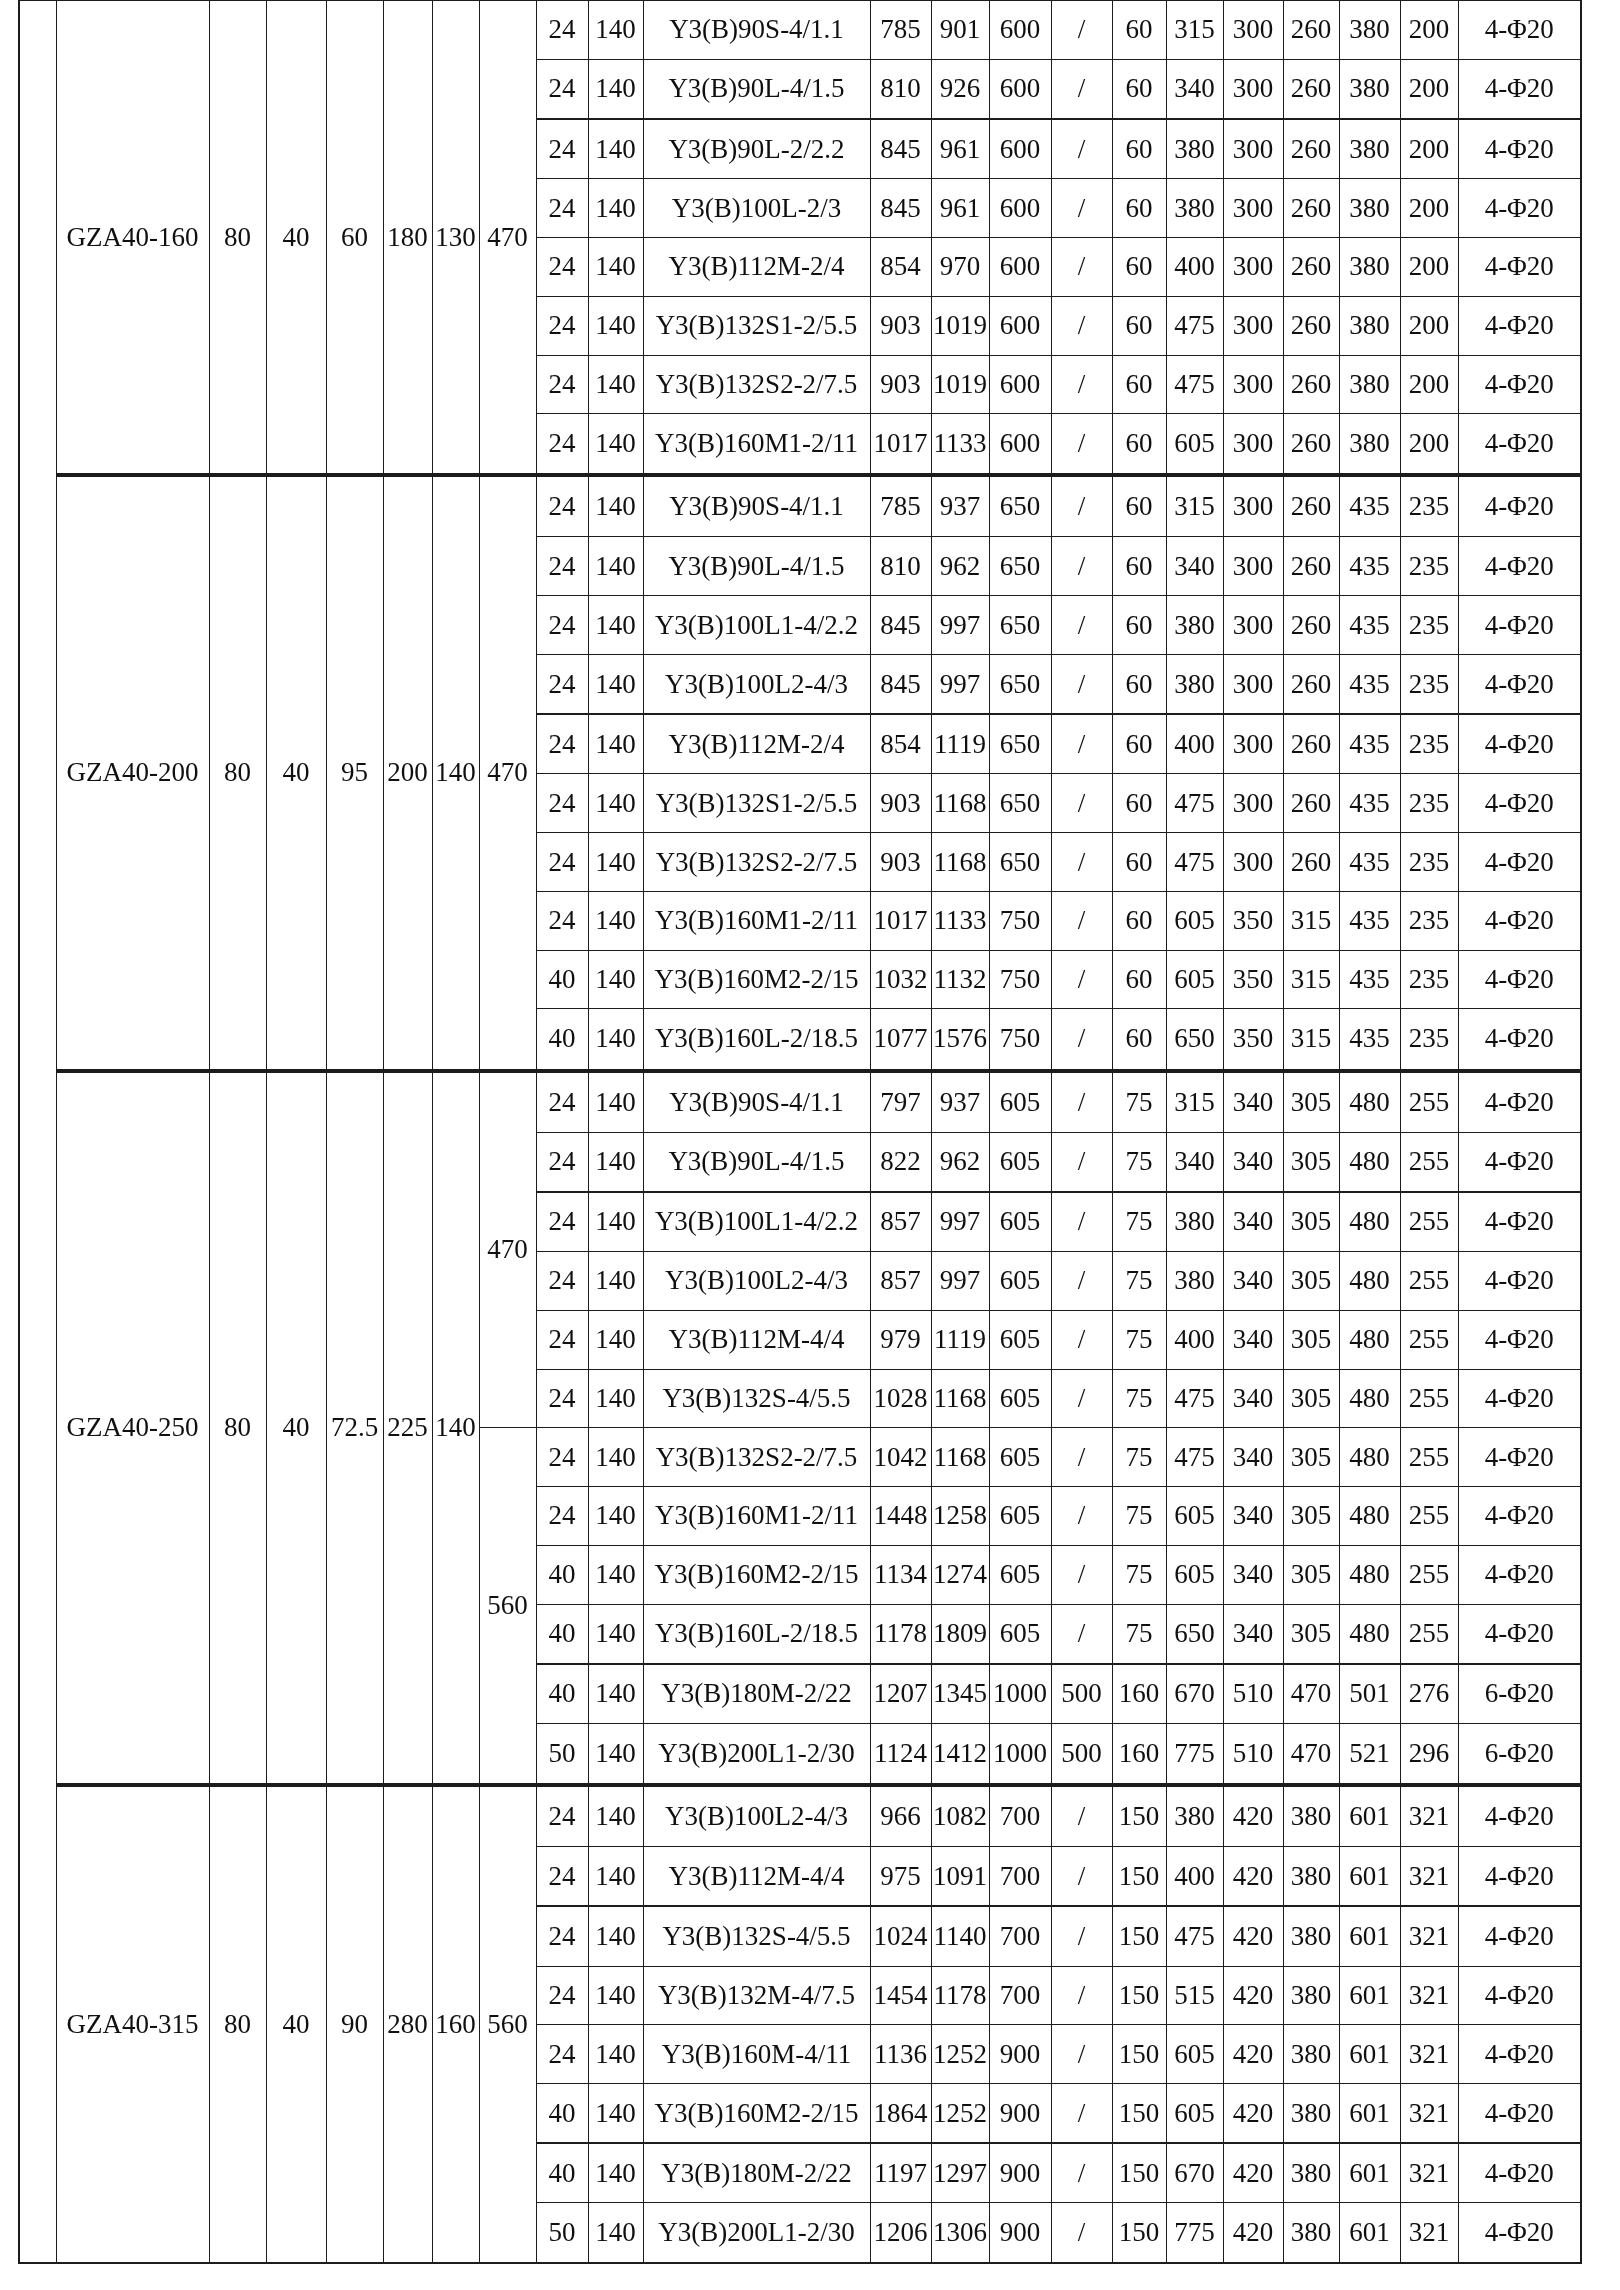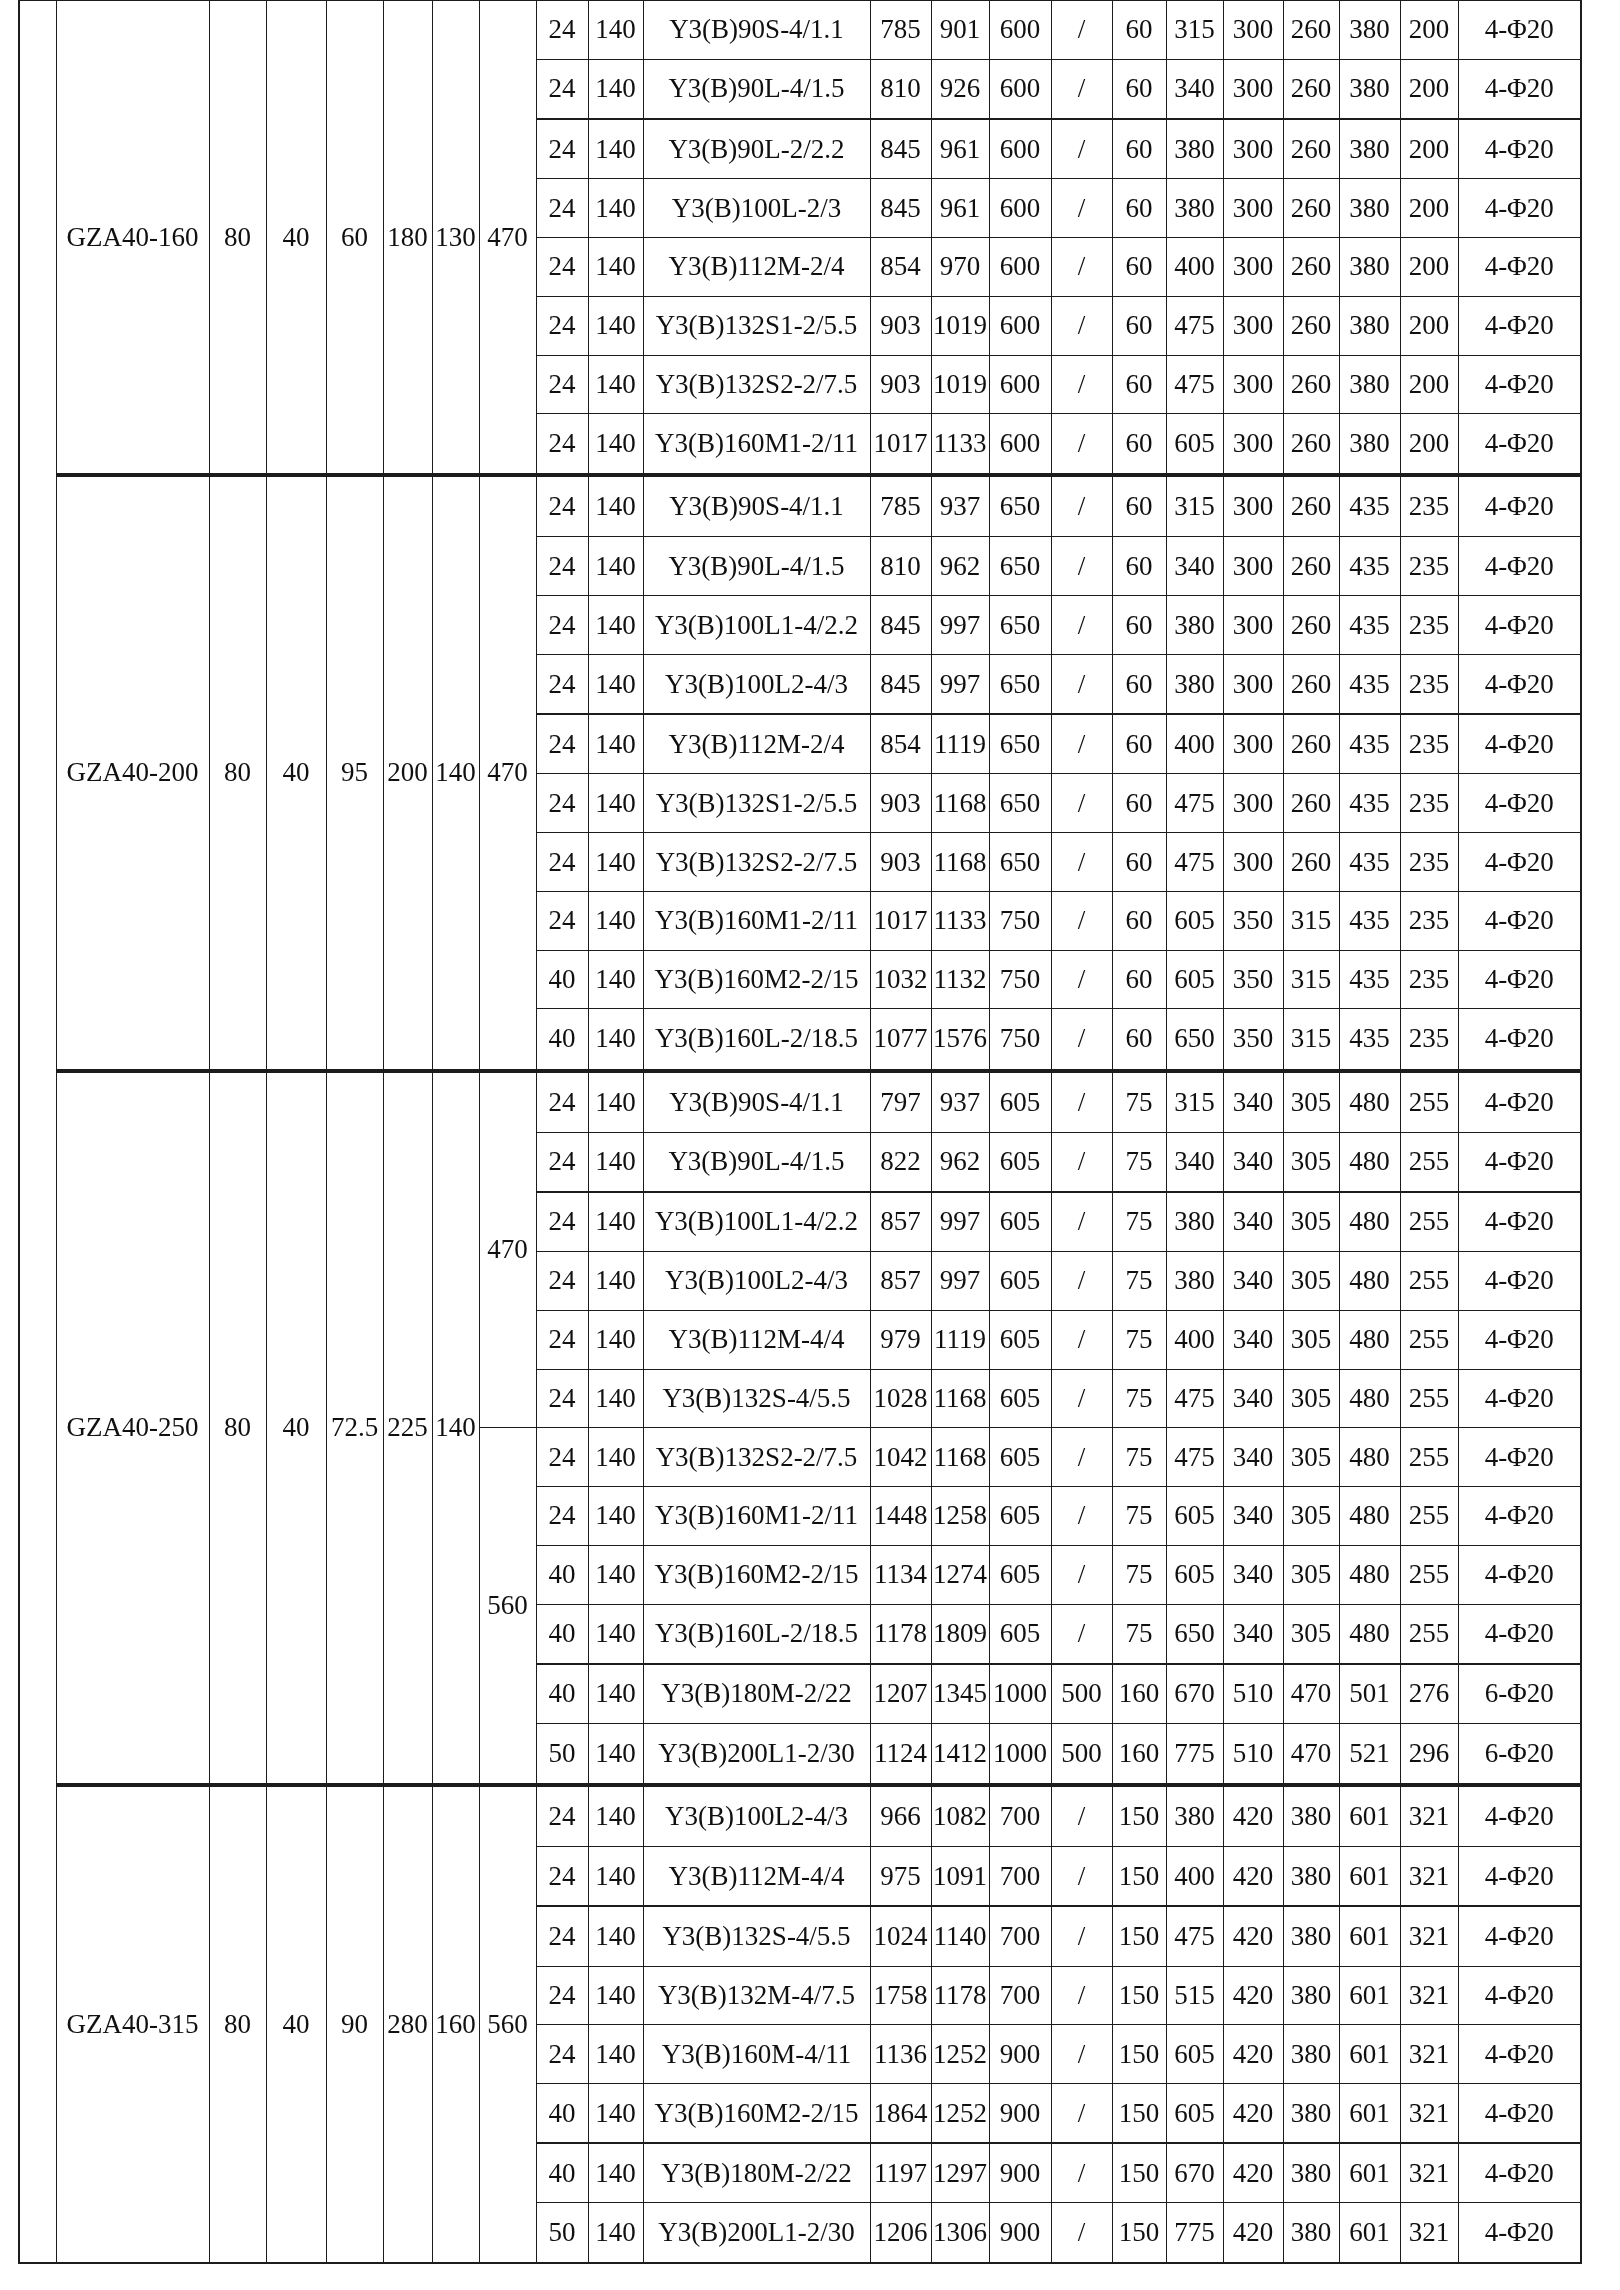--- a/index.html
+++ b/index.html
@@ -619,21 +619,21 @@
         <td class="value-cell">420</td>
         <td class="value-cell">380</td>
         <td class="value-cell">601</td>
         <td class="value-cell">321</td>
         <td class="holes-cell">4-Φ20</td>
       </tr>
       <tr>
         <td class="value-cell">24</td>
         <td class="value-cell">140</td>
         <td class="motor-cell">Y3(B)132M-4/7.5</td>
-        <td class="value-cell">1758</td>
+        <td class="value-cell">1454</td>
         <td class="value-cell">1178</td>
         <td class="value-cell">700</td>
         <td class="value-cell">/</td>
         <td class="value-cell">150</td>
         <td class="value-cell">515</td>
         <td class="value-cell">420</td>
         <td class="value-cell">380</td>
         <td class="value-cell">601</td>
         <td class="value-cell">321</td>
         <td class="holes-cell">4-Φ20</td>

